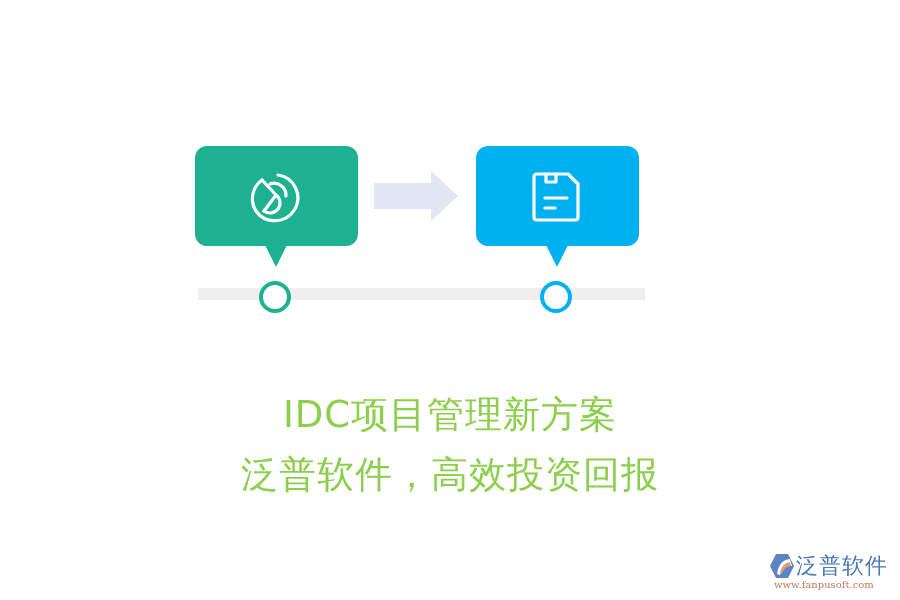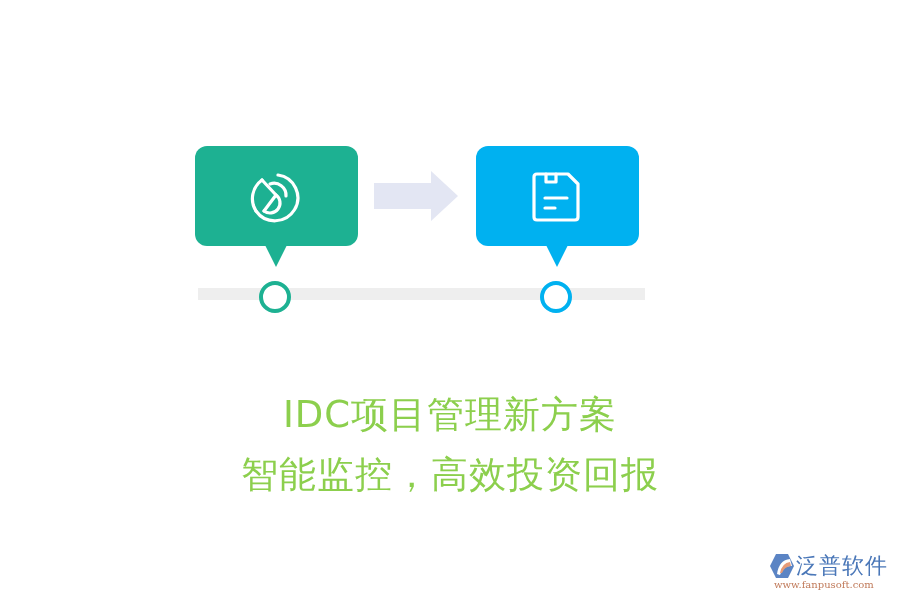--- a/index.html
+++ b/index.html
@@ -74,21 +74,21 @@
 <div class="pointer blue"></div>
 <svg class="icon blue" viewBox="0 0 56 54" fill="none" stroke="#ffffff" stroke-width="3.2" stroke-linecap="round" stroke-linejoin="round">
   <path d="M9 4 H40 L50 14 V47 Q50 50 47 50 H9 Q6 50 6 47 V7 Q6 4 9 4 Z"></path>
   <path d="M18 4 V12 H28 V4"></path>
   <path d="M17 28 H39"></path>
   <path d="M17 38 H27"></path>
 </svg>
 <div class="node blue"></div>
 
 <div class="headline l1">IDC项目管理新方案</div>
-<div class="headline l2">智能监控，高效投资回报</div>
+<div class="headline l2">泛普软件，高效投资回报</div>
 
 <div class="logo">
   <svg class="logo-mark" viewBox="0 0 26 24">
     <polygon points="8,0 20,0 26,12 20,24 8,24 2,12" fill="#5b84c4"></polygon>
     <path d="M9 20 Q11 6 22 5 L24 12 Q15 11 12 21 Z" fill="#ffffff"></path>
     <path d="M12 19 Q14 9 22 8 L23 12 Q16 13 14 19 Z" fill="#e59a78"></path>
   </svg>
   <span class="logo-text">泛普软件</span>
   <span class="logo-url">www.fanpusoft.com</span>
 </div>

